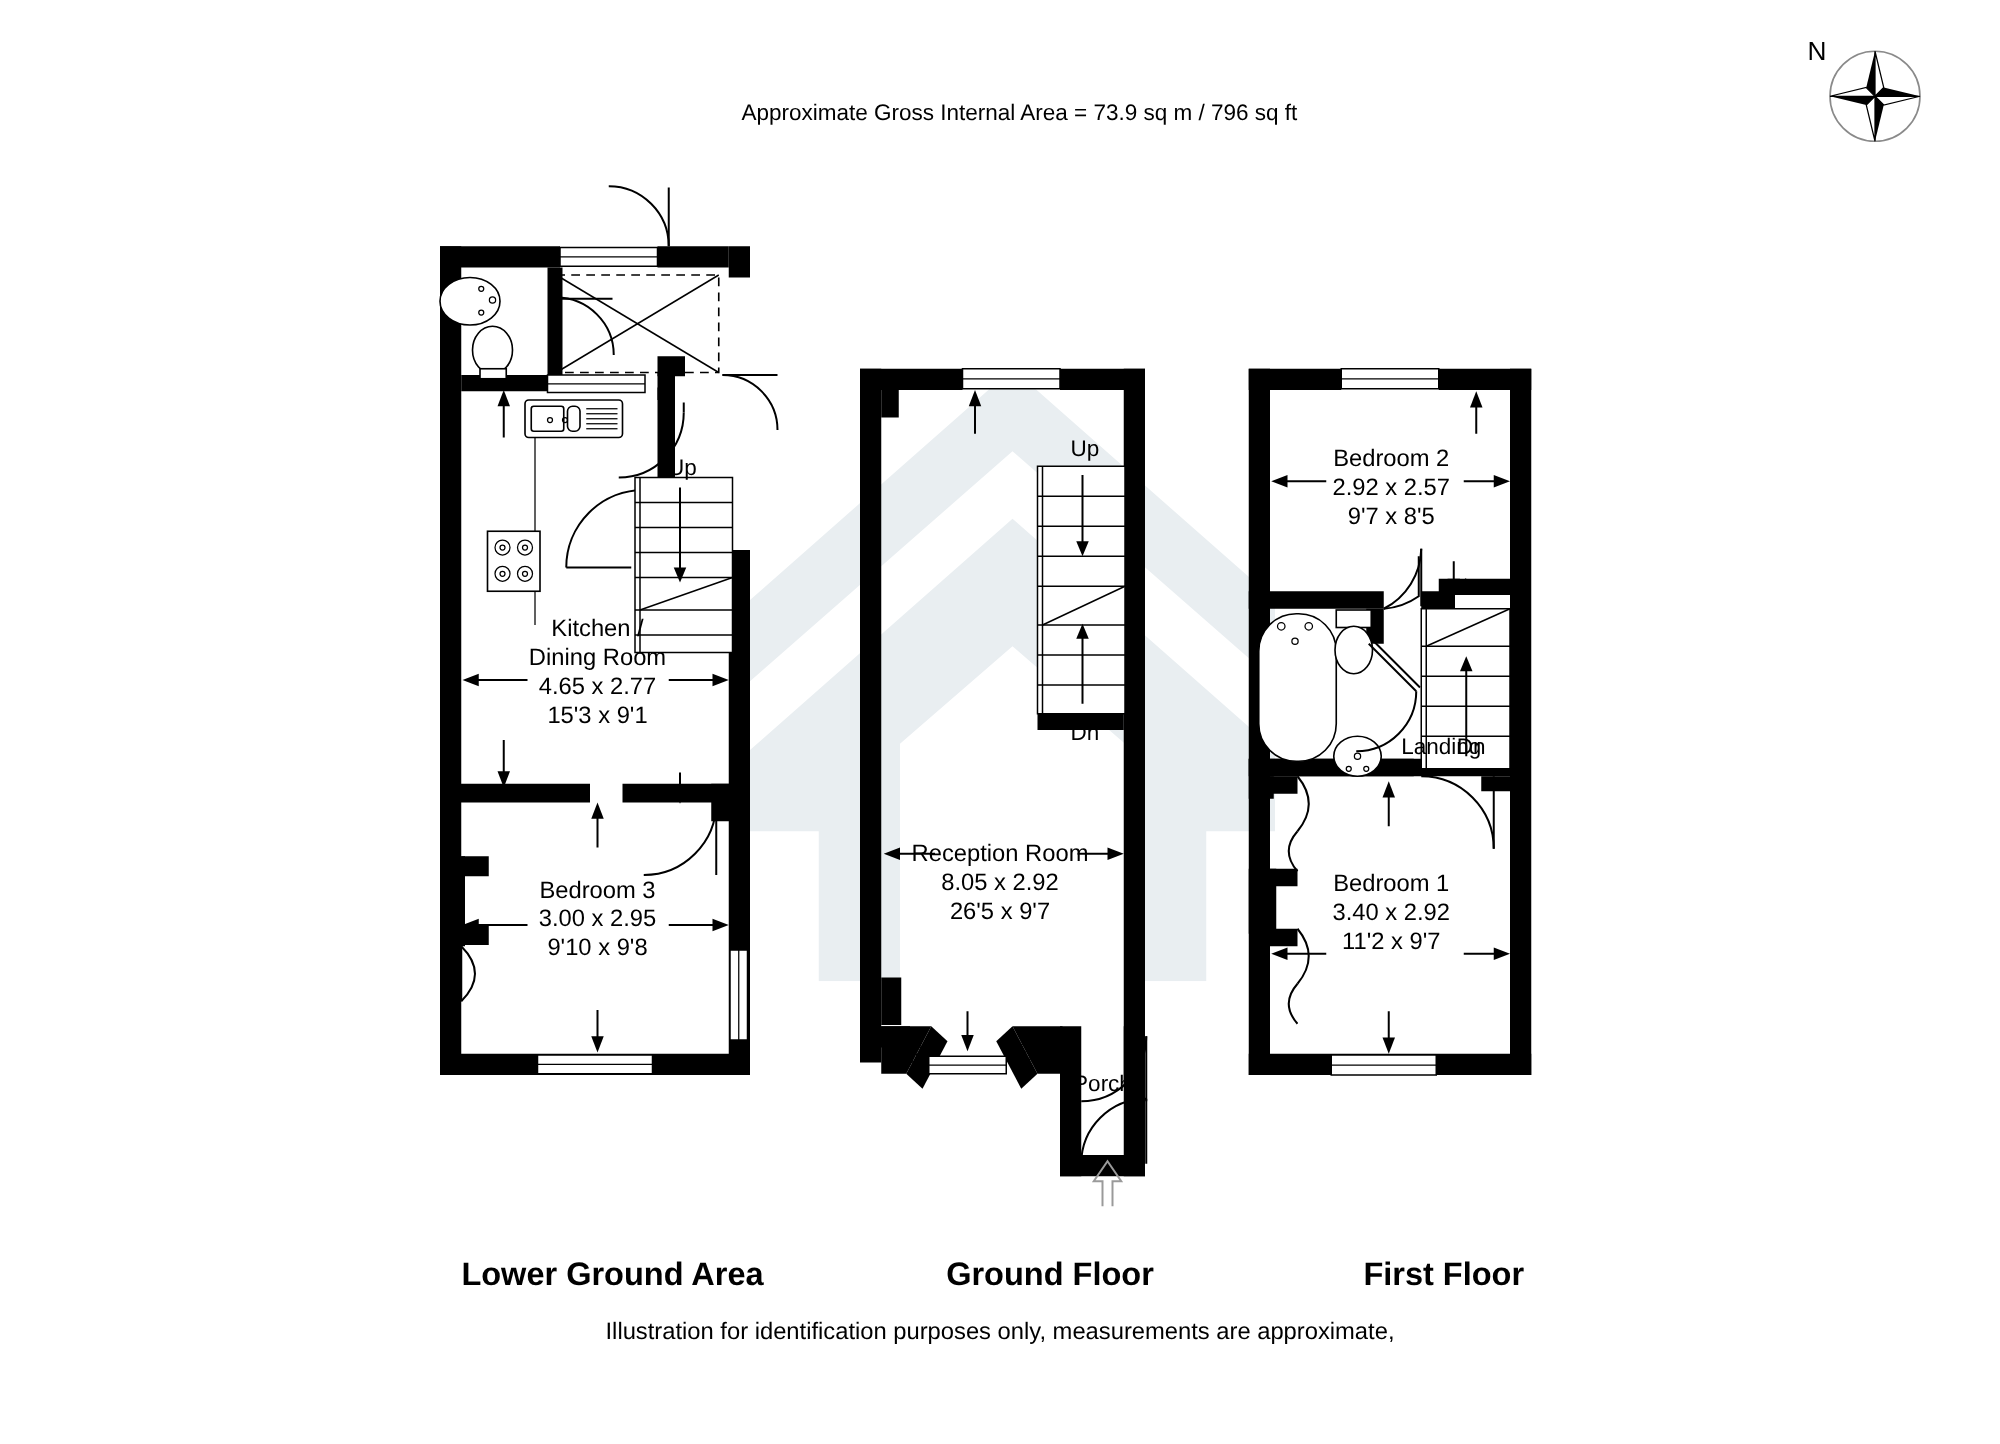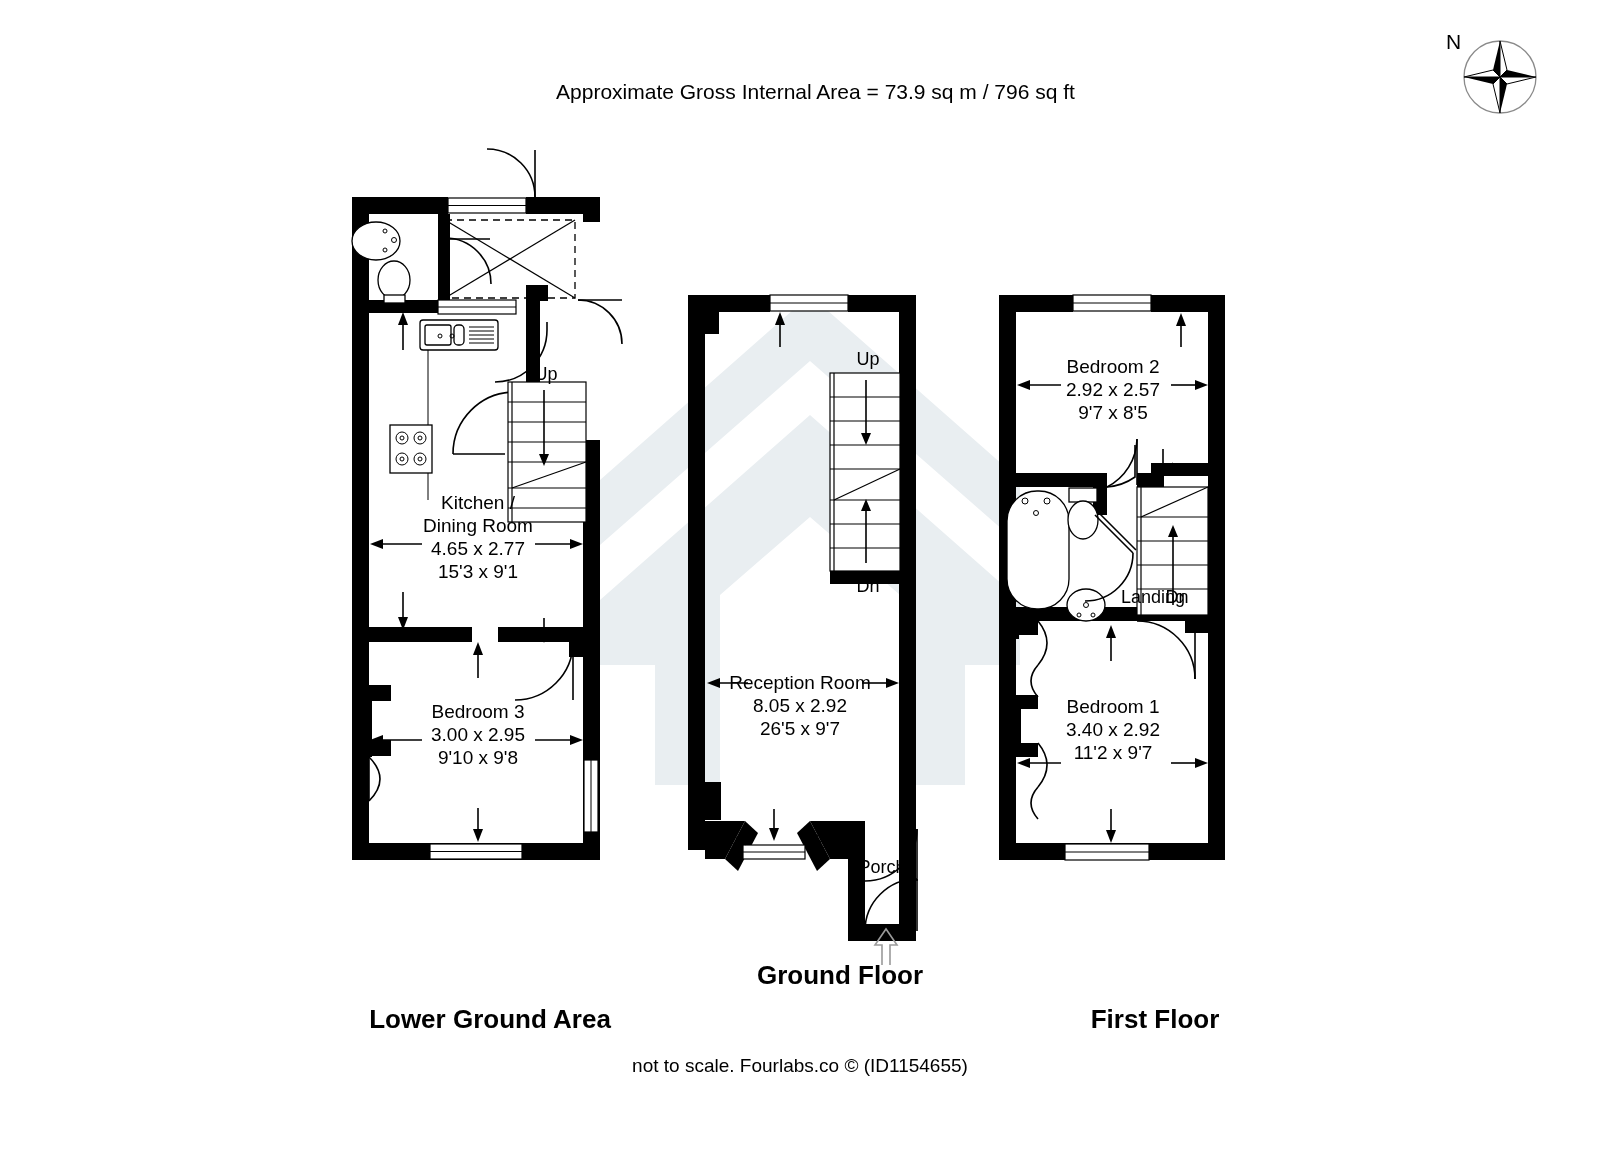--- a/index.html
+++ b/index.html
@@ -28,21 +28,21 @@
     text-align: center;
     font-size: 39px;
     font-weight: bold;
     letter-spacing: -0.2px;
   }
   #subtitle {
     position: absolute;
     left: 0; right: 0;
     top: 80px;
     text-align: center;
-    font-size: 21px;
+    font-size: 18px;
     font-weight: normal;
     padding-left: 31px;
   }
 
   
   #compass {
     position: absolute;
     left: 1438px;
     top: 22px;
     width: 120px;
@@ -73,21 +73,21 @@
   #ff-svg  { left: 985px; top: 285px; }
 
   .floor-caption {
     position: absolute;
     font-size: 26px;
     font-weight: bold;
     text-align: center;
     white-space: nowrap;
   }
   #cap-lgf { left: 290px; top: 1004px; width: 400px; }
-  #cap-gf  { left: 640px; top: 960px; width: 400px; }
+  #cap-gf  { left: 640px; top: 1004px; width: 400px; }
   #cap-ff  { left: 955px; top: 1004px; width: 400px; }
 
   
   #footer {
     position: absolute;
     left: 0; right: 0;
     top: 1053px;
     text-align: center;
     font-size: 19px;
     line-height: 26px;
@@ -560,16 +560,16 @@
     <text class="rm" x="128" y="428">Bedroom 1</text>
     <text class="rm" x="128" y="451">3.40 x 2.92</text>
     <text class="rm" x="128" y="474">11'2 x 9'7</text>
   </svg>
 
   <div class="floor-caption" id="cap-lgf">Lower Ground Area</div>
   <div class="floor-caption" id="cap-gf">Ground Floor</div>
   <div class="floor-caption" id="cap-ff">First Floor</div>
 
   <div id="footer">
-    <div>not to scale. Fourlabs.co © (ID1154655)</div>
+    <div>Illustration for identification purposes only, measurements are approximate,</div>
   </div>
 
 </div>
 
 </body></html>

